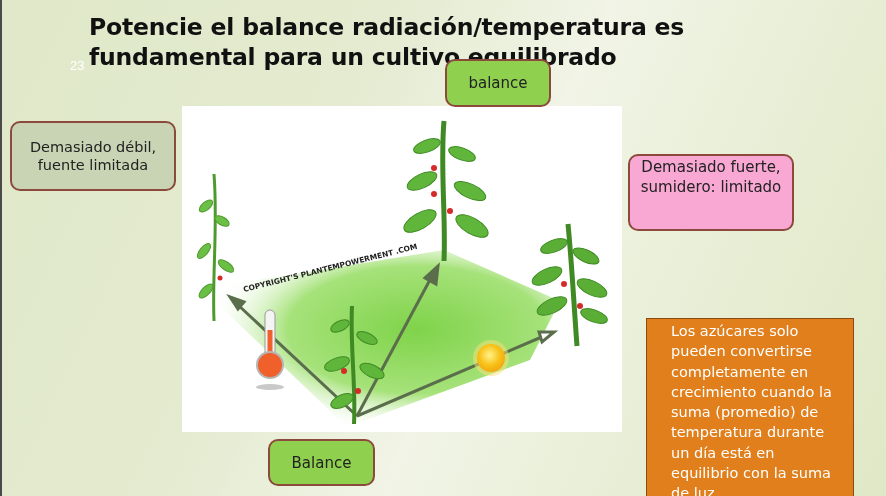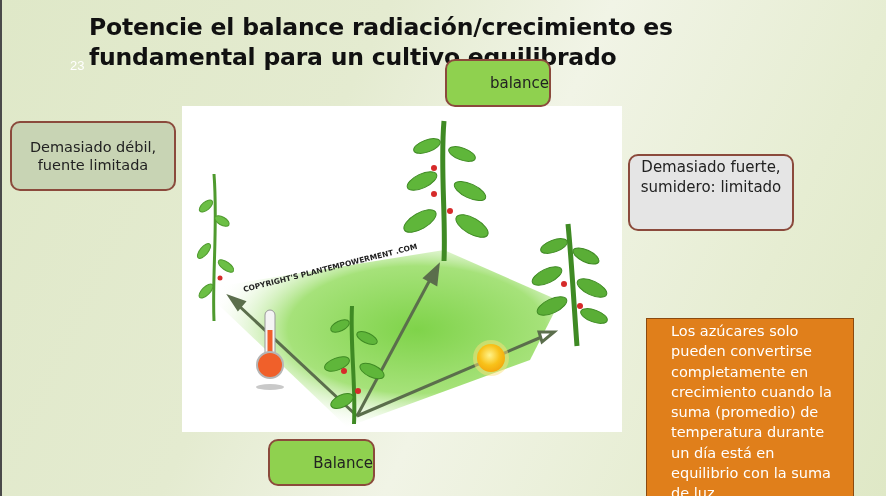--- a/index.html
+++ b/index.html
@@ -12,39 +12,39 @@
     .slide-number { position: absolute; left: 70px; top: 58px; font-size: 13px; color: #ffffff; font-family: "Liberation Sans", sans-serif; }
     .title {
       position: absolute; left: 89px; top: 12px; width: 640px;
       font-size: 23.5px; font-weight: bold; color: #111; line-height: 30px;
       letter-spacing: -0.2px;
     }
     .image-panel { position: absolute; left: 182px; top: 106px; width: 440px; height: 326px; background: #ffffff; overflow: hidden; }
     .box {
       position: absolute; box-sizing: border-box;
       border: 2px solid #8b4a3c; border-radius: 10px;
-      display: flex; align-items: center; justify-content: flex-end; text-align: center;
+      display: flex; align-items: center; justify-content: center; text-align: center;
       font-size: 14.5px; line-height: 18px; color: #222;
     }
     .box-weak { left: 10px; top: 110px; width: 166px; height: 70px; background: #c8d4b4; margin-top: 11px; }
-    .box-strong { left: 628px; top: 154px; width: 166px; height: 77px; background: #e5e5e5; align-items: flex-start; padding-top: 1px; font-size: 15px; line-height: 20px; overflow: hidden; }
+    .box-strong { left: 628px; top: 154px; width: 166px; height: 77px; background: #f9a8d4; align-items: flex-start; padding-top: 1px; font-size: 15px; line-height: 20px; overflow: hidden; }
     .box-balance-top { left: 445px; top: 59px; width: 106px; height: 48px; background: #8fd14f; font-size: 15px; }
     .box-balance-bottom { left: 268px; top: 439px; width: 107px; height: 47px; background: #8fd14f; font-size: 15px; }
     .note {
       position: absolute; left: 646px; top: 318px; width: 208px; height: 178px; box-sizing: border-box;
       background: #e07f1b; border: 1px solid #8a4a10; border-bottom: none;
       color: #ffffff; font-size: 14.5px; line-height: 20.3px; padding: 2px 10px 0 24px; overflow: hidden;
     }
   </style>
 </head>
 <body>
 
 <div class="left-edge"></div>
 
-<div class="title">Potencie el balance radiación/crecimiento es fundamental para un cultivo equilibrado</div>
+<div class="title">Potencie el balance radiación/temperatura es fundamental para un cultivo equilibrado</div>
 <div class="slide-number">23</div>
 
 <div class="image-panel">
   <svg width="440" height="326" viewBox="0 0 440 326">
     <defs>
       <radialGradient id="fieldGrad" cx="0.6" cy="0.45" r="0.6">
         <stop offset="0" stop-color="#7fd34a"></stop>
         <stop offset="0.6" stop-color="#a6e27a"></stop>
         <stop offset="1" stop-color="#ffffff" stop-opacity="0"></stop>
       </radialGradient>

